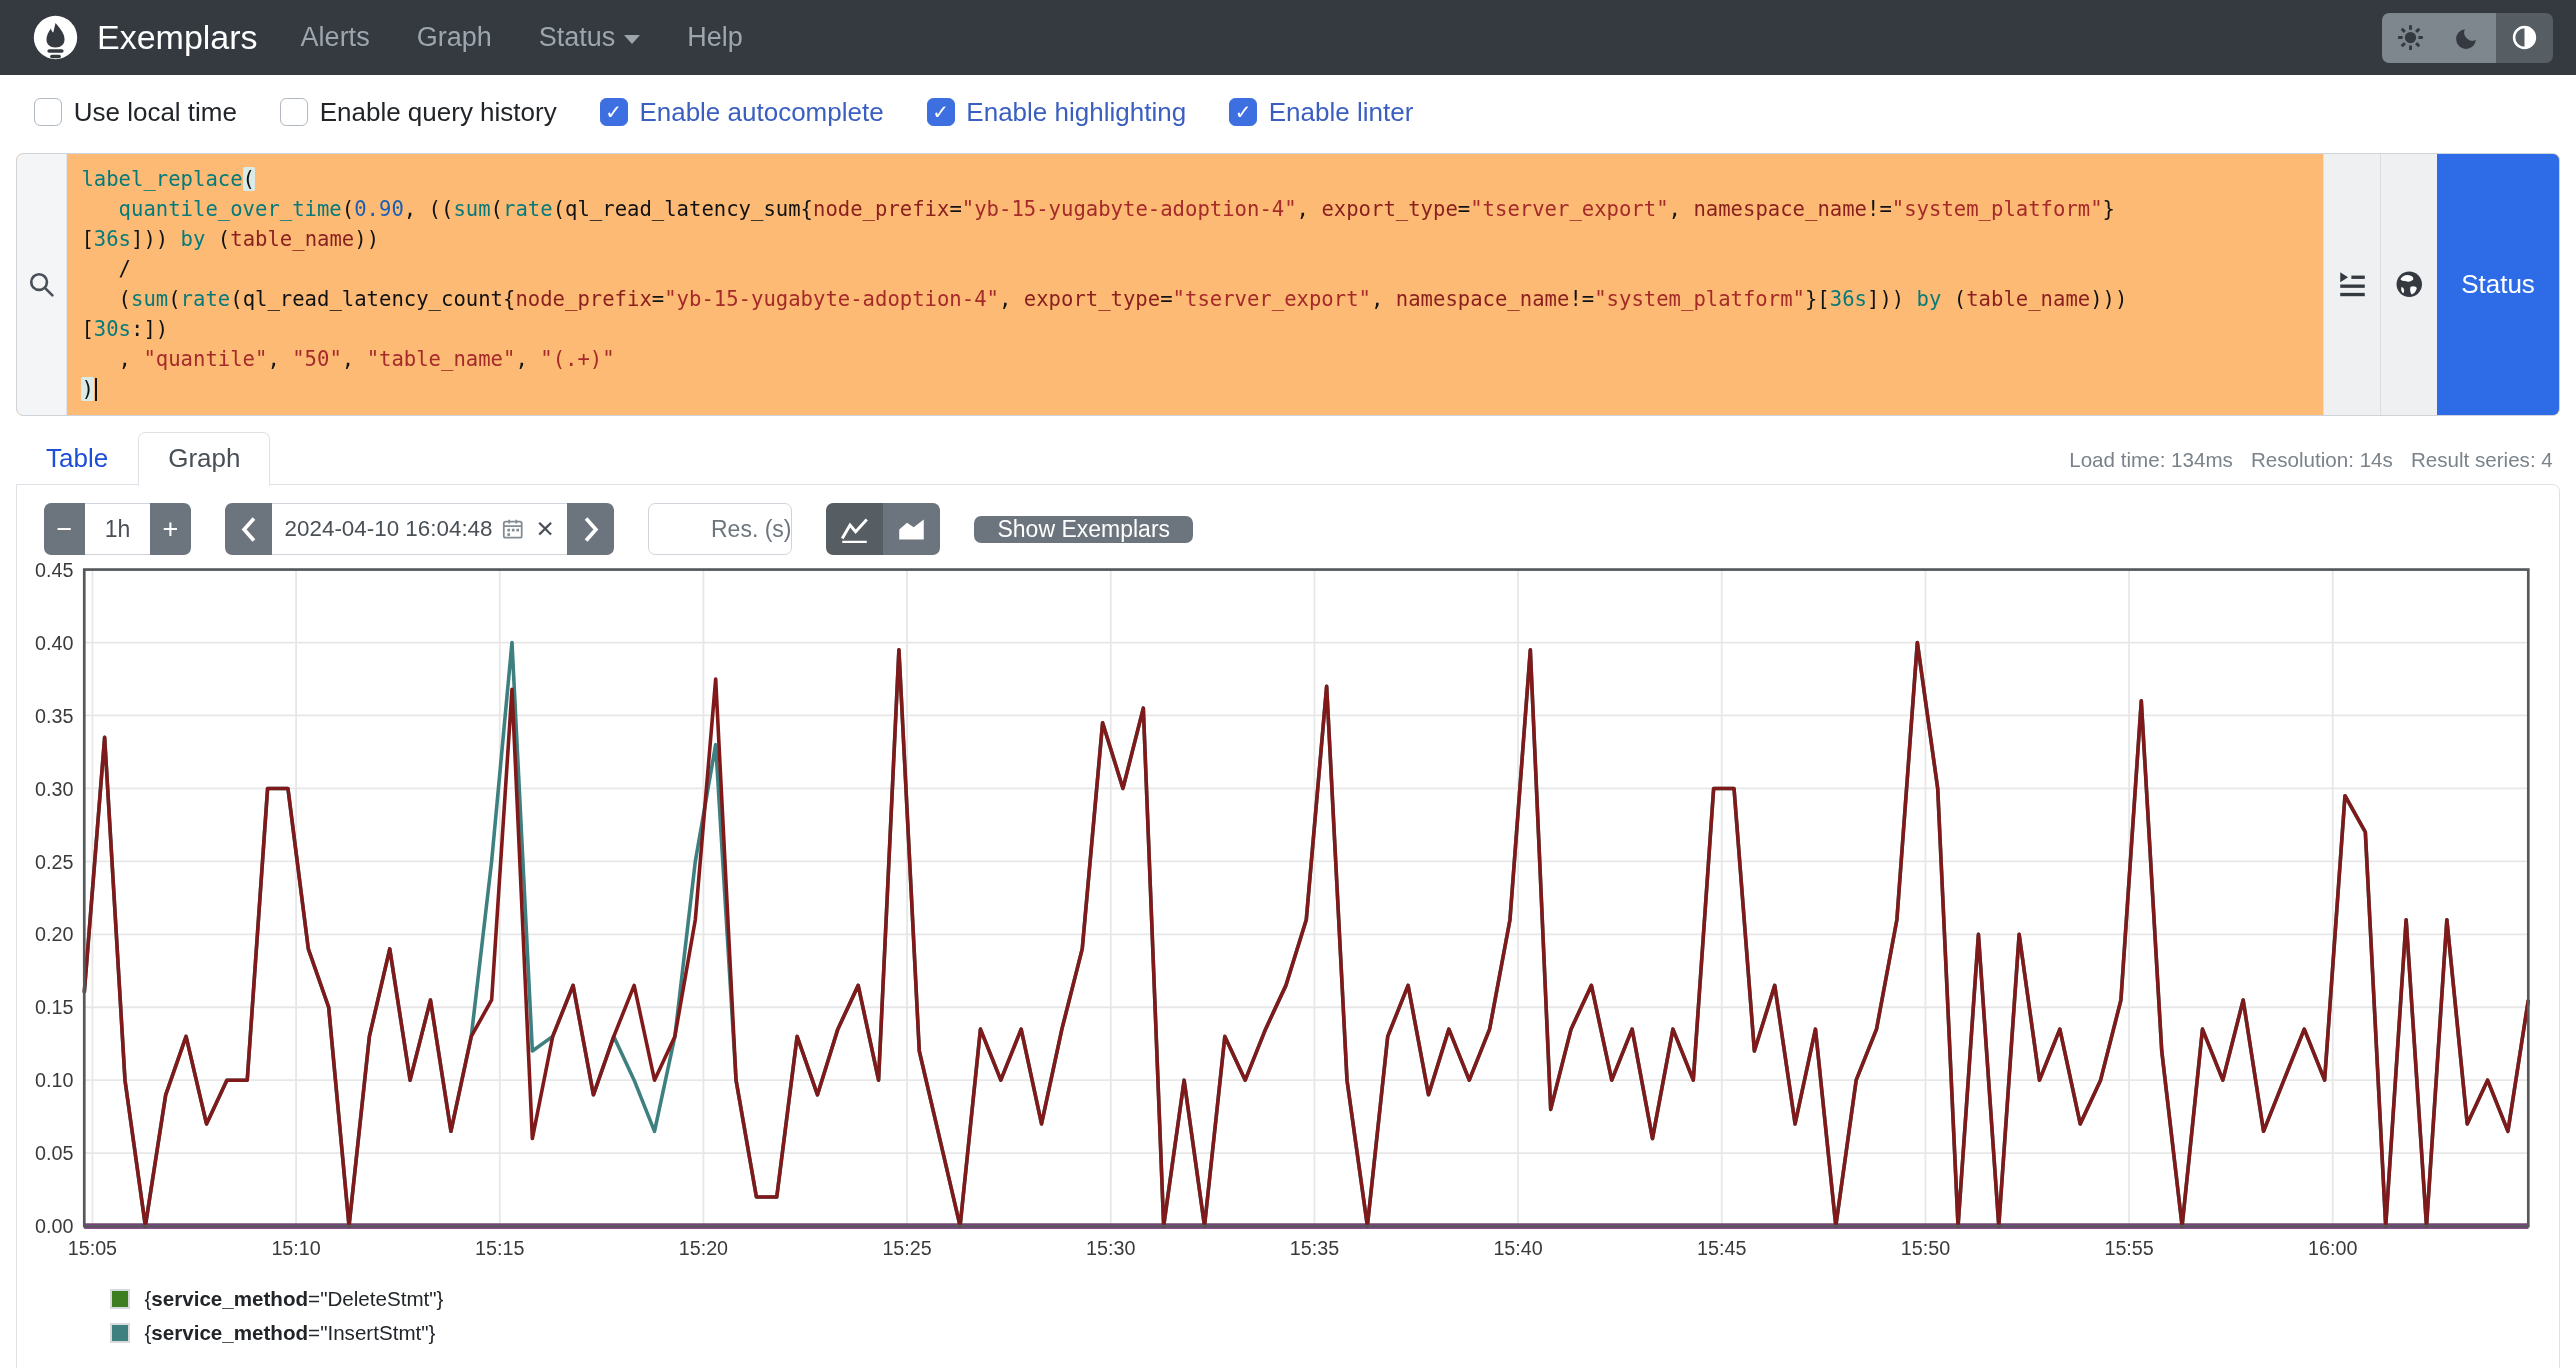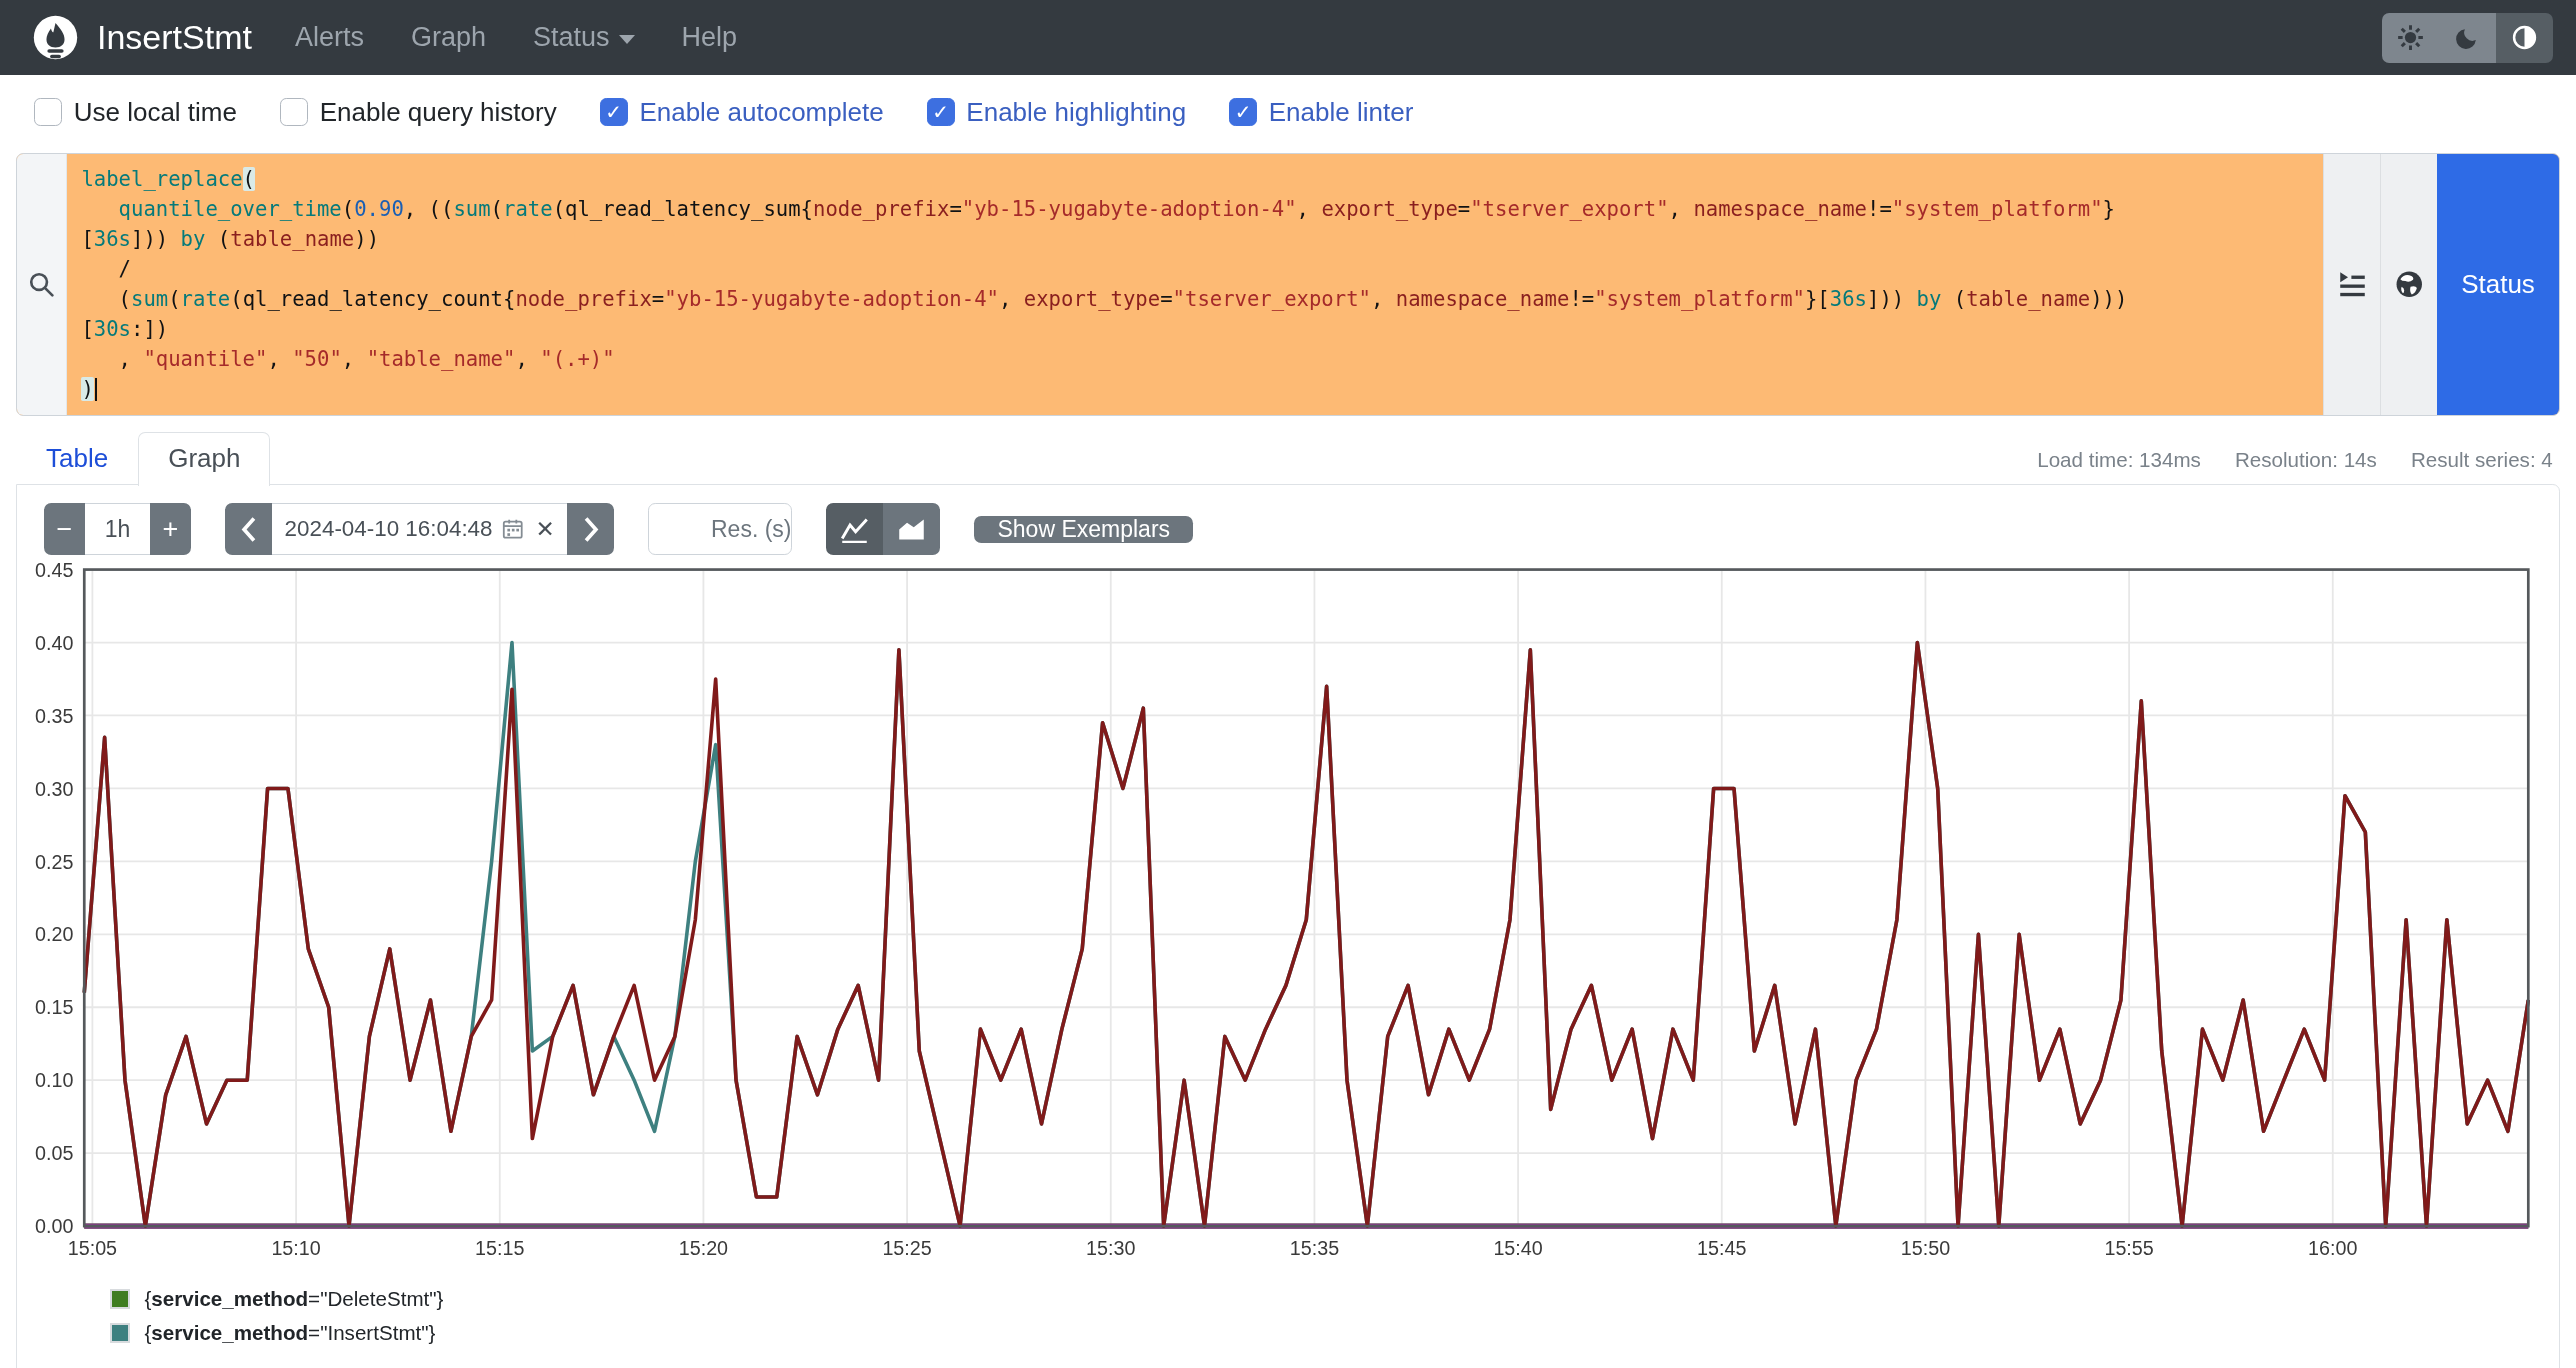--- a/index.html
+++ b/index.html
@@ -41,21 +41,21 @@
   .caret { display:inline-block; width:2.7px; height:23px; background:#111; vertical-align:-4.5px; margin-left:0.9px; }
   .side-btn { width:57px; background:#eef0f2; border-left:1.8px solid #dcdfe2; display:flex; align-items:center; justify-content:center; cursor:pointer; }
   .execute { width:122px; background:#2e6be6; color:#fff; font-size:26px; display:flex; align-items:center; justify-content:center; cursor:pointer; }
 
   
   .tabs-row { margin:18px 16px 0 16px; position:relative; display:flex; align-items:flex-end; height:50px; }
   .tab { font-size:26px; padding:10px 29px 11.7px 29px; cursor:pointer; border:1.8px solid transparent; border-bottom:none;
          border-radius:7.2px 7.2px 0 0; margin-bottom:-1.8px; z-index:2; }
   .tab.inactive { color:#1d4ed8; }
   .tab.active { color:#495057; background:#fff; border-color:#dee2e6; }
-  .stats { position:absolute; right:7.2px; bottom:12.6px; display:flex; gap:34px; font-size:20.6px; color:#7a828a; }
+  .stats { position:absolute; right:7.2px; bottom:12.6px; display:flex; gap:18px; font-size:20.6px; color:#7a828a; }
 
   
   .panel { margin:0 16px; border:1.8px solid #dee2e6; border-radius:0 7.2px 7.2px 7.2px; height:1040px; padding-top:18px; background:#fff; }
   .controls { display:flex; align-items:center; gap:34px; padding:0 27px; height:52px; }
   .grp { display:flex; align-items:stretch; height:52px; border-radius:7.2px; overflow:hidden; }
   .gbtn { background:#6c757d; color:#fff; display:flex; align-items:center; justify-content:center; cursor:pointer; }
   .gbtn.sym { width:41px; font-size:27px; }
   .gbtn.nav { width:47px; }
   .ginput { background:#fff; border-top:1.8px solid #ced4da; border-bottom:1.8px solid #ced4da; color:#495057;
             display:flex; align-items:center; justify-content:center; font-size:23px; }
@@ -82,21 +82,21 @@
 <body>
 
 <div class="navbar">
   <div class="brand">
     <svg class="logo" viewBox="-26 -26 52 52">
       <circle cx="0" cy="0" r="24" fill="#ffffff"></circle>
       <path d="M0,-16 C6,-9 10,-4 10,2 C10,8 6,11 0,11 C-6,11 -10,8 -10,2 C-10,-2 -8,-6 -5,-10 C-4,-5 -1,-4 0,-8 C1,-5 3,-3 3,1 C3,4 2,6 0,6 C-2,6 -4,4 -4,1" fill="#343a40"></path>
       <rect x="-9" y="13" width="18" height="4" rx="2" fill="#343a40"></rect>
       <rect x="-6" y="19" width="12" height="4" rx="2" fill="#343a40"></rect>
     </svg>
-    <span>InsertStmt</span>
+    <span>Exemplars</span>
   </div>
   <div class="nav-links">
     <span class="nav-link">
         <span>Alerts</span>
       </span>
     <span class="nav-link">
         <span>Graph</span>
       </span>
     <span class="nav-link">
         <span>Status</span>

